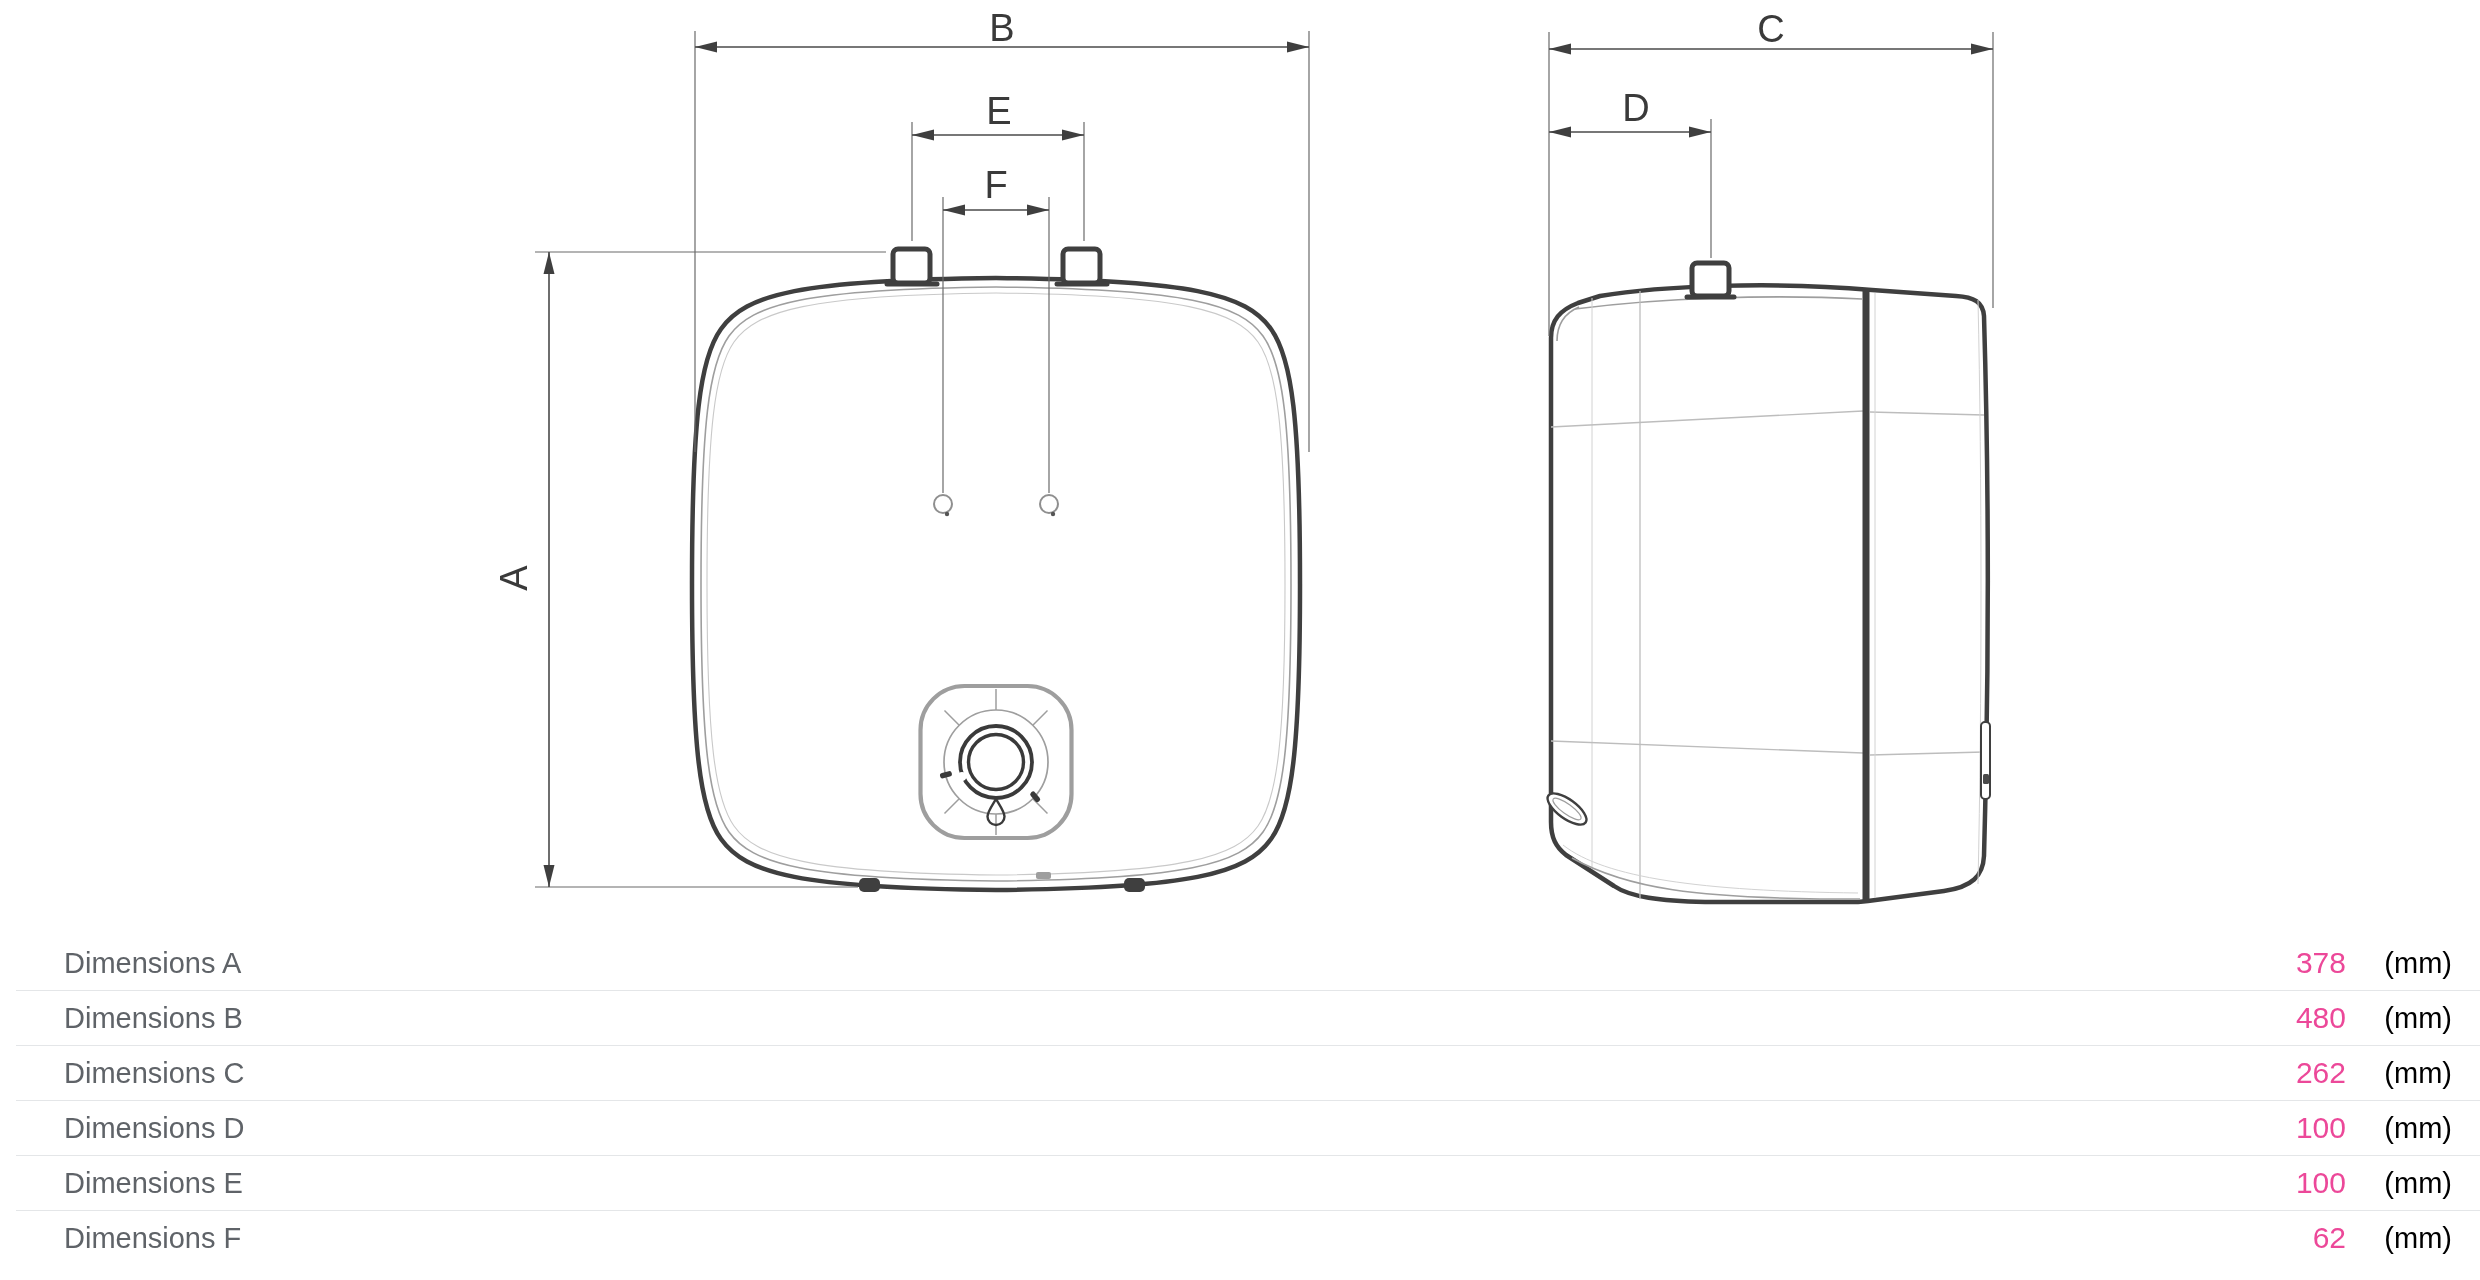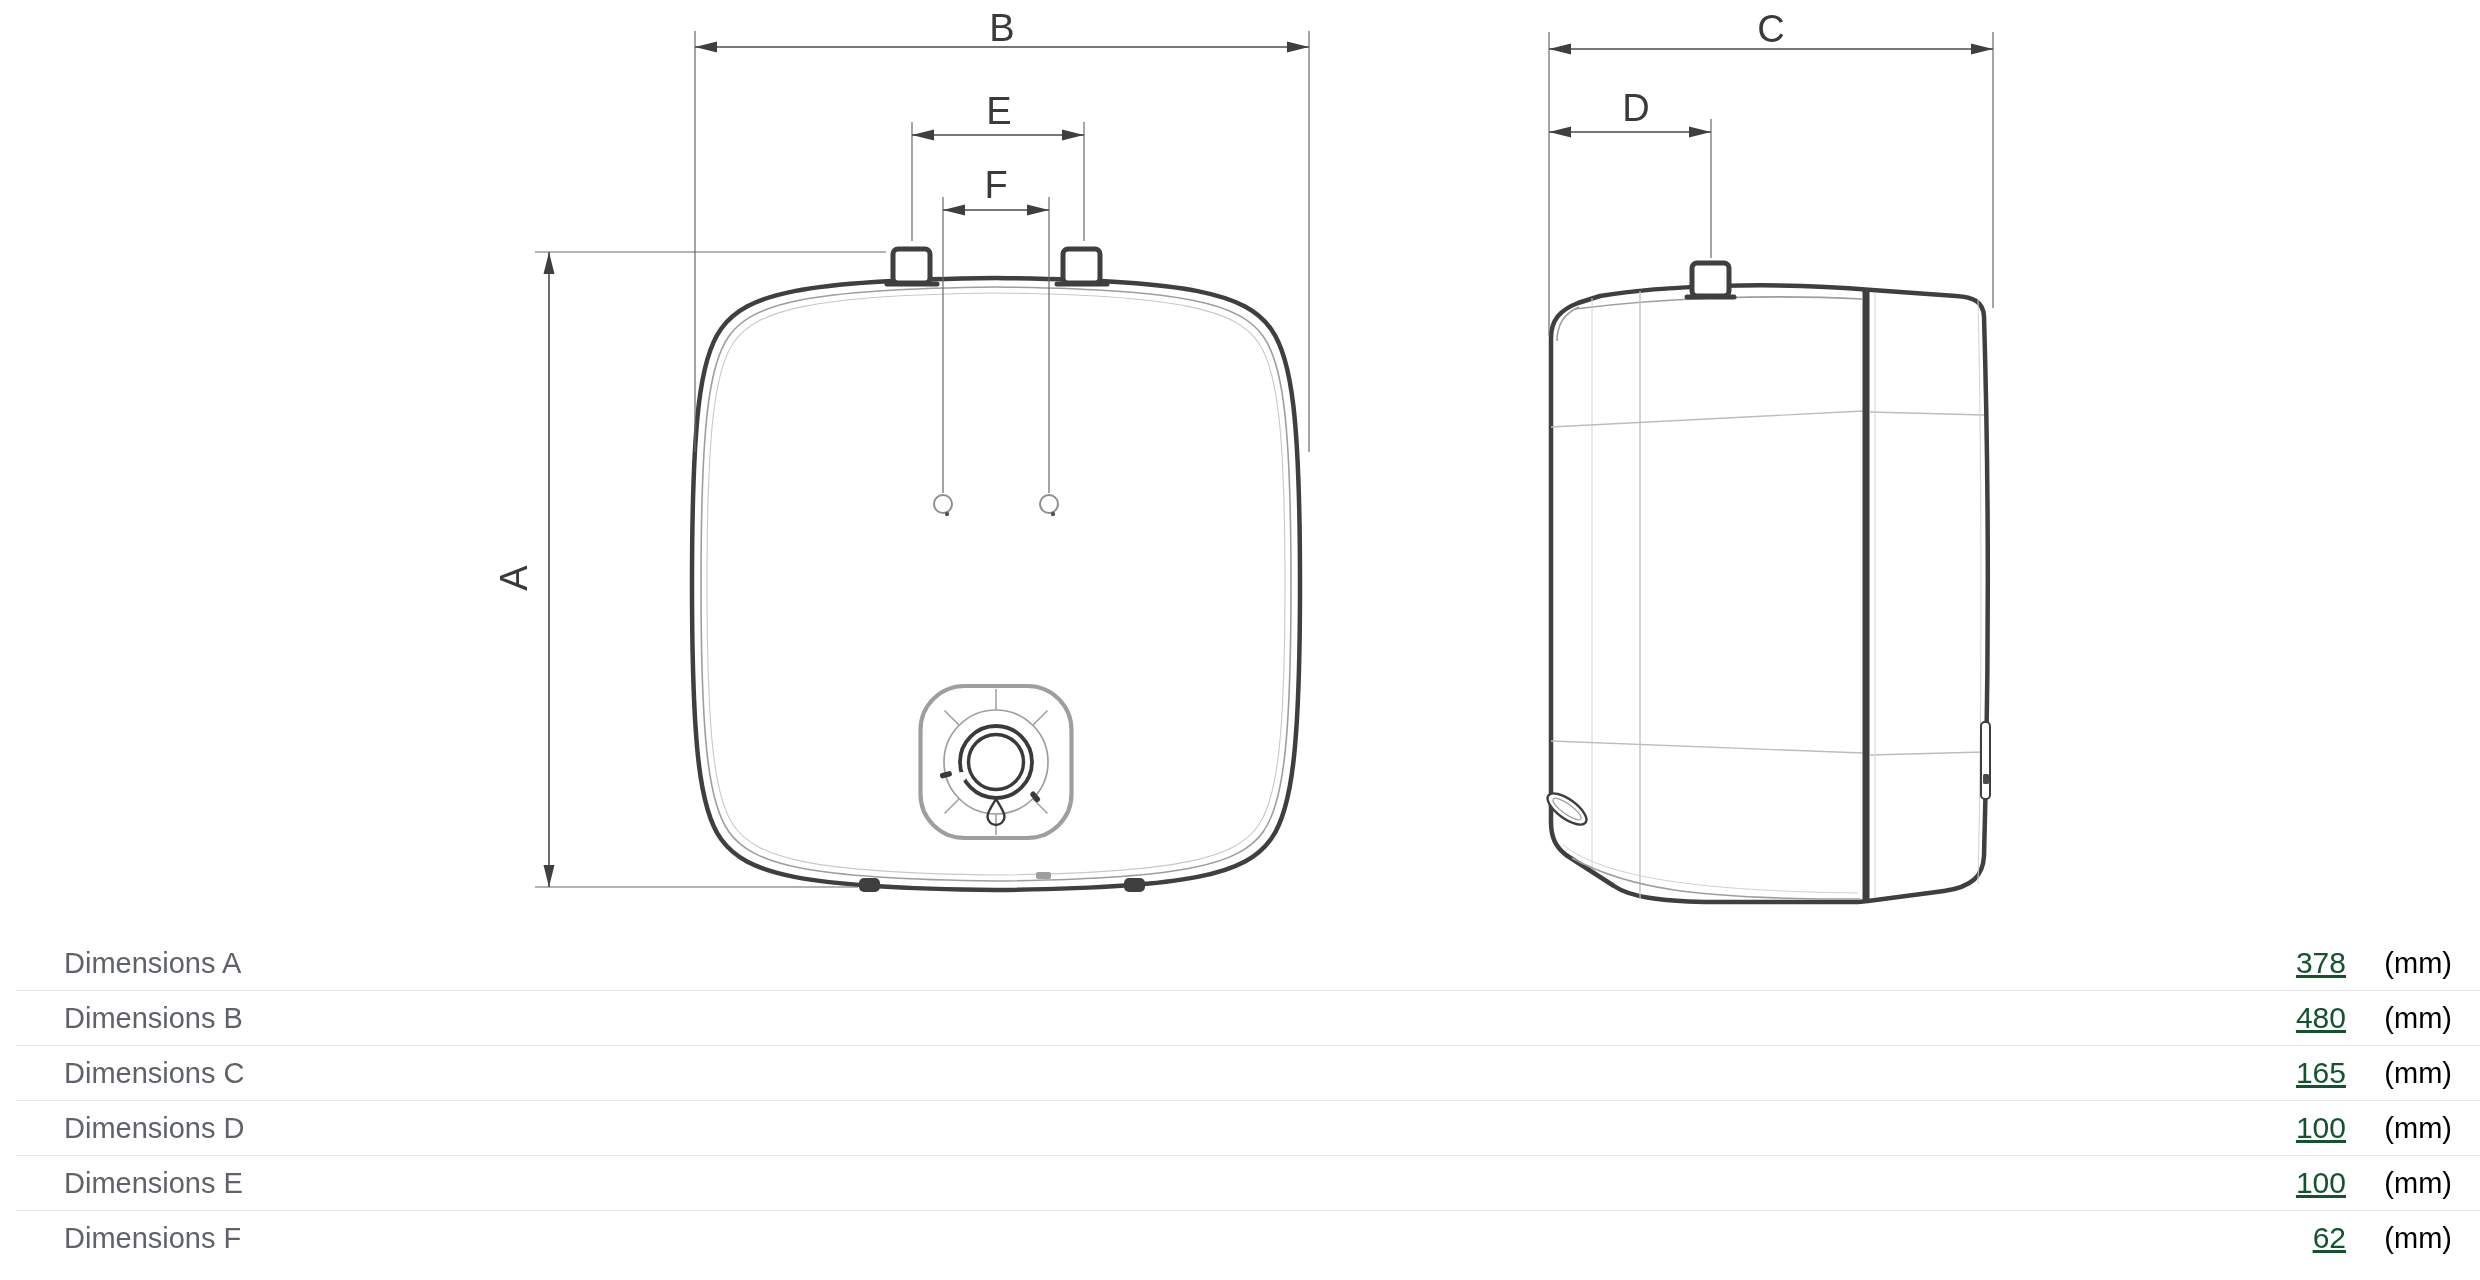--- a/index.html
+++ b/index.html
@@ -23,21 +23,21 @@
   .ext-line{stroke:#6a6a6a;stroke-width:1.2;}
   .arrow{fill:#3f3f3f;}
   .dim-letter{font-family:"Liberation Sans",sans-serif;font-size:38px;fill:#3a3a3a;}
   .knob-gray{stroke:#9e9e9e;fill:none;}
   .knob-dark{stroke:#3a3a3a;fill:none;}
   
   .dim-table{position:absolute;left:0;top:936px;width:2480px;margin-left:16px;}
   .trow{position:relative;height:54px;line-height:54px;}
   .trow.with-divider{border-bottom:1.5px solid #e4e6e8;}
   .tlabel{position:absolute;left:48px;font-size:29px;color:#5f6368;}
-  .tvalue{position:absolute;right:150px;font-size:30px;color:#14532d;text-decoration:underline;}
+  .tvalue{position:absolute;right:150px;font-size:30px;color:#ec4899;}
   .tunit{position:absolute;right:44px;width:100px;text-align:right;font-size:29px;color:#000000;}
 </style>
 </head>
 <body>
 
 <div class="canvas">
 
   <svg class="drawing-svg" width="2480" height="936" viewBox="0 0 2480 936">
 
     <g>
@@ -186,21 +186,21 @@
       <span class="tvalue">378</span>
       <span class="tunit">(mm)</span>
     </div>
     <div class="trow with-divider">
       <span class="tlabel">Dimensions B</span>
       <span class="tvalue">480</span>
       <span class="tunit">(mm)</span>
     </div>
     <div class="trow with-divider">
       <span class="tlabel">Dimensions C</span>
-      <span class="tvalue">165</span>
+      <span class="tvalue">262</span>
       <span class="tunit">(mm)</span>
     </div>
     <div class="trow with-divider">
       <span class="tlabel">Dimensions D</span>
       <span class="tvalue">100</span>
       <span class="tunit">(mm)</span>
     </div>
     <div class="trow with-divider">
       <span class="tlabel">Dimensions E</span>
       <span class="tvalue">100</span>

